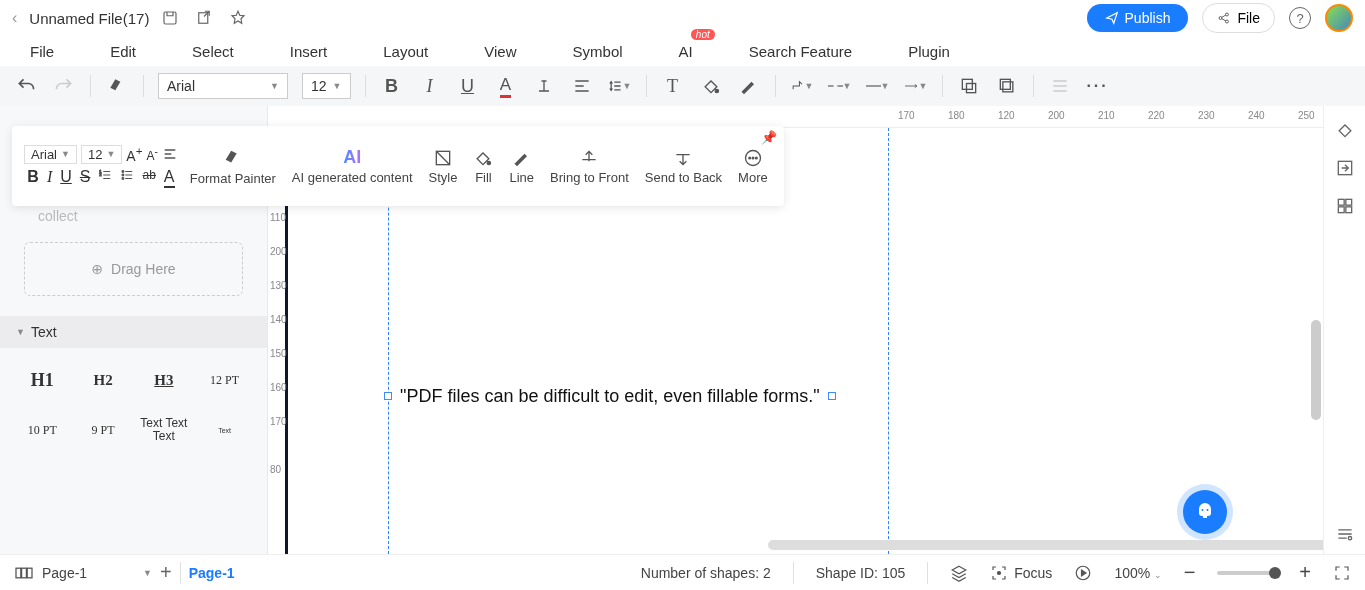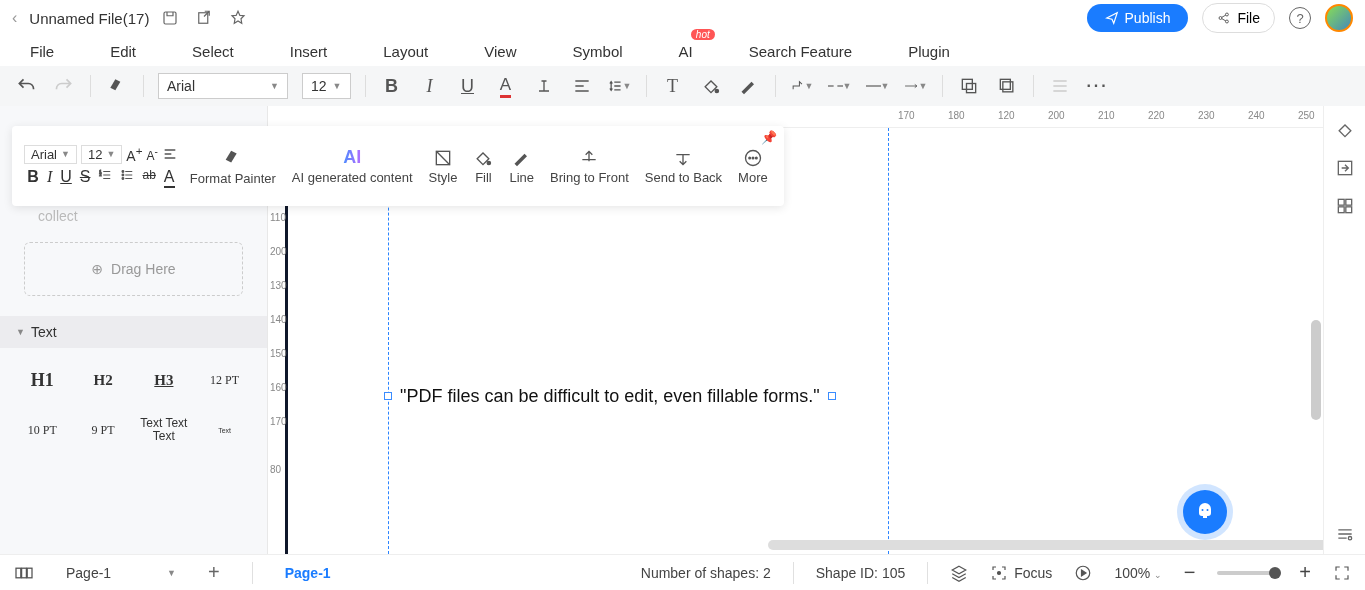--- a/index.html
+++ b/index.html
@@ -73,21 +73,21 @@
 .handle { width:8px; height:8px; background:#fff; border:1.5px solid #3a8cff; position:absolute; }
 .scrollh { position:absolute; bottom:4px; left:500px; width:600px; height:10px; background:#ddd; border-radius:5px; cursor:pointer; }
 
 .rightpanel { width:42px; background:#fff; border-left:1px solid #eee; display:flex; flex-direction:column; align-items:center; gap:18px; padding-top:14px;}
 .rightpanel .ic{ color:#666; cursor:pointer;}
 .rightpanel .bottomic{ margin-top:auto; margin-bottom:10px;}
 
 .rscroll { position:absolute; right:44px; top:320px; width:10px; height:100px; background:#ccc; border-radius:5px; cursor:pointer;}
 
 
-.statusbar { position:absolute; left:0; right:0; bottom:0; height:36px; background:#fff; border-top:1px solid #eee; display:flex; align-items:center; padding:0 14px; gap:32px; font-size:14px; color:#444;}
+.statusbar { position:absolute; left:0; right:0; bottom:0; height:36px; background:#fff; border-top:1px solid #eee; display:flex; align-items:center; padding:0 14px; gap:8px; font-size:14px; color:#444;}
 .statusbar .pagesel{ border:0; background:transparent; display:flex; align-items:center; gap:6px; cursor:pointer; min-width:110px;}
 .statusbar .pagetab{ color:#1a7cff; font-weight:bold; cursor:pointer;}
 .statusbar .plus{ font-size:20px; color:#666; cursor:pointer;}
 .statusbar .mid{ margin-left:auto; display:flex; align-items:center; gap:22px;}
 .zoomslider{ width:60px; height:4px; background:#ccc; border-radius:2px; position:relative;}
 .zoomslider .knob{width:12px;height:12px;background:#555;border-radius:50%;position:absolute;top:-4px;right:-4px;}
 .sb-sep{width:1px;height:22px;background:#e0e0e0;}
 
 .chaticon { position:absolute; right:138px; bottom:56px; width:44px; height:44px; border-radius:50%; background:#1a7cff; box-shadow:0 0 0 6px rgba(26,124,255,.2); display:flex; align-items:center; justify-content:center; cursor:pointer;}
 .chaticon svg{fill:#fff;}

